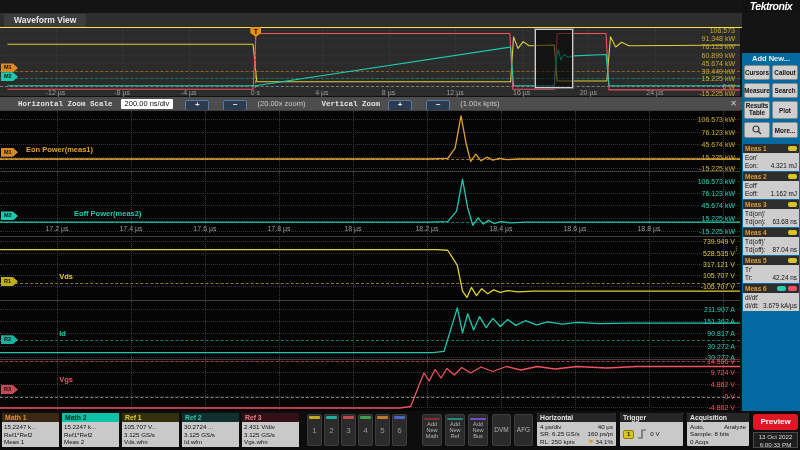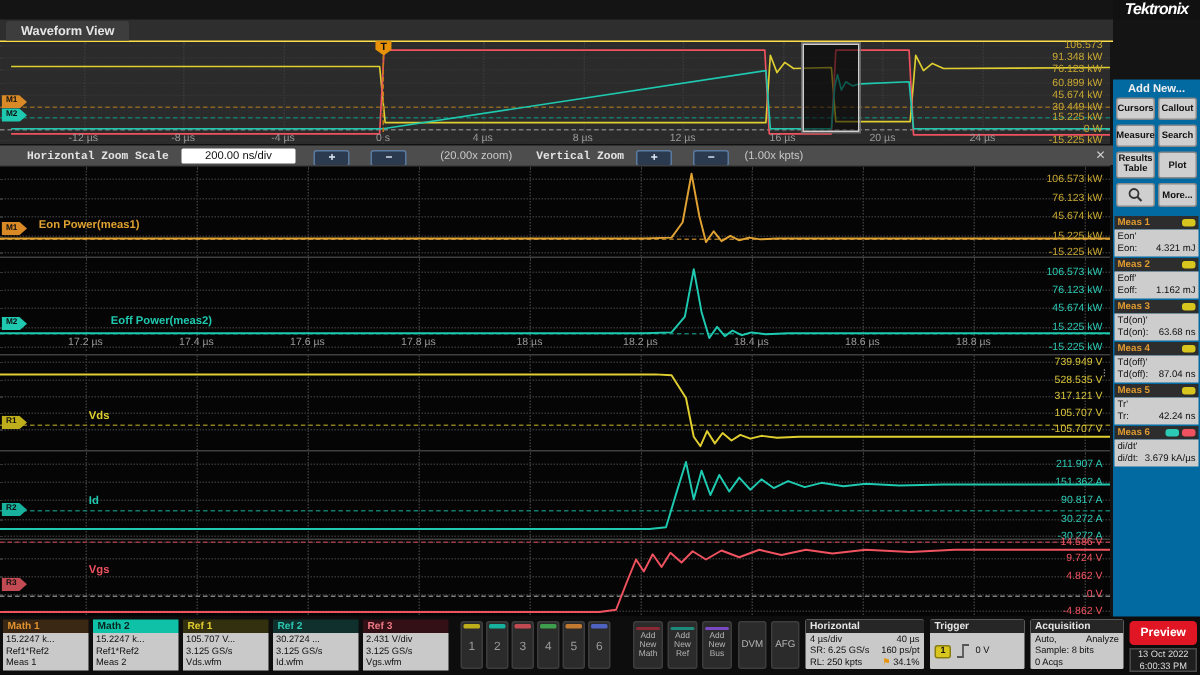--- a/index.html
+++ b/index.html
@@ -9,21 +9,21 @@
   
   #menubar{left:0;top:0;width:742px;height:13px;background:#262626;color:#c8c8c8;font-size:8.5px;font-weight:bold;}
   #menubar span{position:relative;display:inline-block;margin-left:14px;top:1px;cursor:default;}
   #logo{left:742px;top:0;width:58px;height:13px;background:#111;color:#fff;font-size:10.5px;font-weight:bold;font-style:italic;text-align:center;line-height:13px;letter-spacing:-.5px;}
   #tabbar{left:0;top:13px;width:742px;height:14px;background:#2e2e2e;border-bottom:1px solid #fde047;}
   #tab{left:4px;top:1px;height:13px;padding:0 10px;background:#3d3d3d;color:#e6e6e6;font-size:8.5px;font-weight:bold;line-height:13px;border-radius:2px 2px 0 0;}
   
   #overview{left:0;top:28px;width:740px;height:68px;background:#2b2b2b;border-bottom:1px solid #111;}
   #zoombar{left:0;top:97px;width:742px;height:13px;background:#4d4d4d;color:#ddd;font-size:7.5px;line-height:13px;}
   #zoombar .lbl{font-weight:bold;color:#e3e3e3;font-family:Liberation Mono, monospace;}
-  #zoombar .val{background:#fff;color:#111;padding:0 16px;border-radius:1px;height:10px;line-height:10px;display:inline-block;position:relative;top:0px;}
+  #zoombar .val{background:#fff;color:#111;padding:0 4px;border-radius:1px;height:10px;line-height:10px;display:inline-block;position:relative;top:0px;}
   .zbtn{display:inline-block;width:22px;height:9px;line-height:8px;text-align:center;background:#2c3a50;border:1px solid #5a7aa0;border-radius:2px;color:#dfe8f5;font-size:8px;font-weight:bold;position:relative;top:1px;}
   #zoomview{left:0;top:110px;width:740px;height:301px;background:#050505;}
   .panel{position:absolute;left:0;width:740px;border-top:1px solid #3f3f3f;}
   .gridv{position:absolute;top:0;bottom:0;width:0;border-left:1px dotted #3a3a3a;}
   .gridh{position:absolute;left:0;right:0;height:0;border-top:1px dotted #343434;}
   .dashline{position:absolute;left:0;right:0;height:0;border-top:1px dashed;}
   .ylab{position:absolute;right:5px;font-size:7px;line-height:7px;white-space:nowrap;}
   .xlab{position:absolute;font-size:7px;color:#9a9a9a;transform:translateX(-50%);white-space:nowrap;}
   .wbadge{position:absolute;left:1px;width:17px;height:9px;line-height:9px;font-size:5.5px;font-weight:bold;color:#101010;text-align:left;padding-left:3px;box-sizing:border-box;clip-path:polygon(0 0,70% 0,100% 50%,70% 100%,0 100%);}
   .tracelab{position:absolute;font-size:7.5px;font-weight:bold;white-space:nowrap;}
@@ -125,21 +125,21 @@
       <div id="zoombox" style="left: 72.3%; width: 4.8%;"></div>
       <div id="trigflag" style="left: calc(34.5% - 5px); top: -1px;">T</div>
       <div style="position: absolute; left: 34.5%; top: 9px; bottom: 8px; width: 0px; border-left: 1px dashed rgb(196, 122, 20);"></div>
     </div>
 
   <div class="abs" id="zoombar">
     <span class="lbl" style="margin-left:18px">Horizontal Zoom Scale</span>
     <span class="val" style="margin-left:6px">200.00 ns/div</span>
     <span class="zbtn" style="margin-left:10px">+</span>
     <span class="zbtn" style="margin-left:12px">−</span>
-    <span style="margin-left:20px;color:#c9c9c9">(20.00x zoom)</span>
+    <span style="margin-left:8px;color:#c9c9c9">(20.00x zoom)</span>
     <span class="lbl" style="margin-left:14px">Vertical Zoom</span>
     <span class="zbtn" style="margin-left:6px">+</span>
     <span class="zbtn" style="margin-left:12px">−</span>
     <span style="margin-left:8px;color:#c9c9c9">(1.00x kpts)</span>
     <span style="position:absolute;right:5px;top:0;color:#cfcfcf;font-size:8px">✕</span>
   </div>
 
   <div class="abs" id="zoomview">
       <div class="panel" style="top: 0px; height: 60px;">
         <div class="gridv" style="left: 7.7%;"></div>

